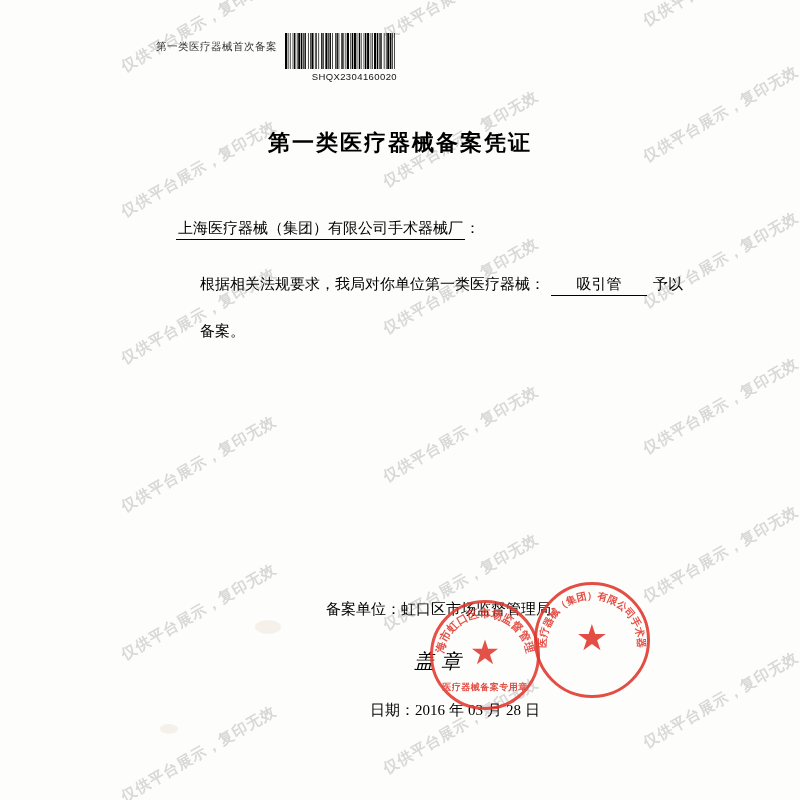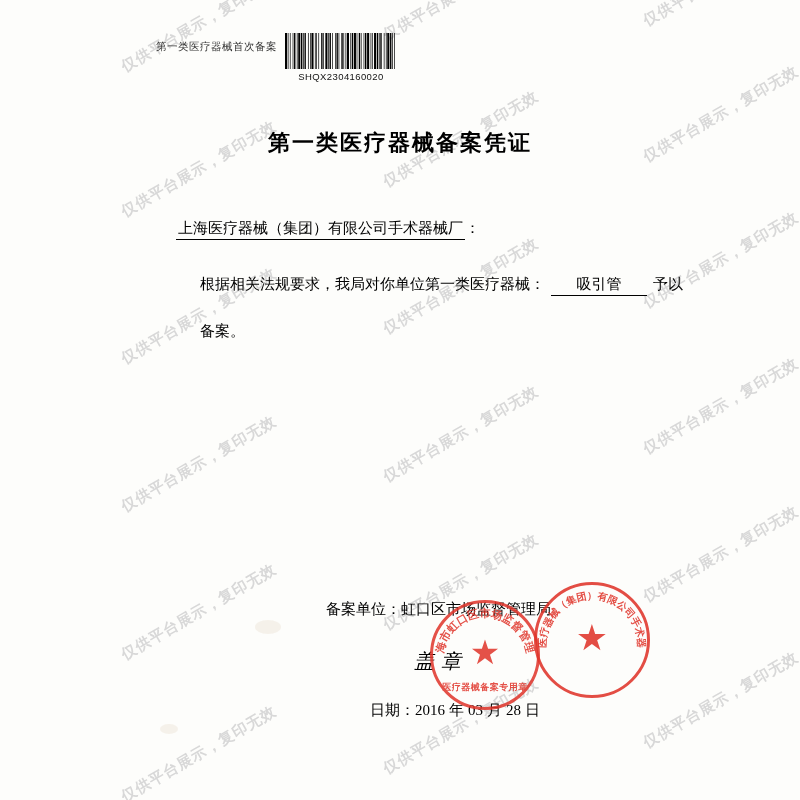--- a/index.html
+++ b/index.html
@@ -54,21 +54,21 @@
     letter-spacing: 0.5px;
     z-index: 10;
   }
 
   #barcode-block {
     position: absolute;
     left: 285px;
     top: 33px;
     width: 112px;
     z-index: 10;
-    text-align: center;
+    text-align: right;
   }
   #barcode {
     height: 36px;
     width: 112px;
     display: block;
   }
   #barcode-text {
     font-family: "Liberation Sans", sans-serif;
     font-size: 9.5px;
     letter-spacing: 0.4px;

